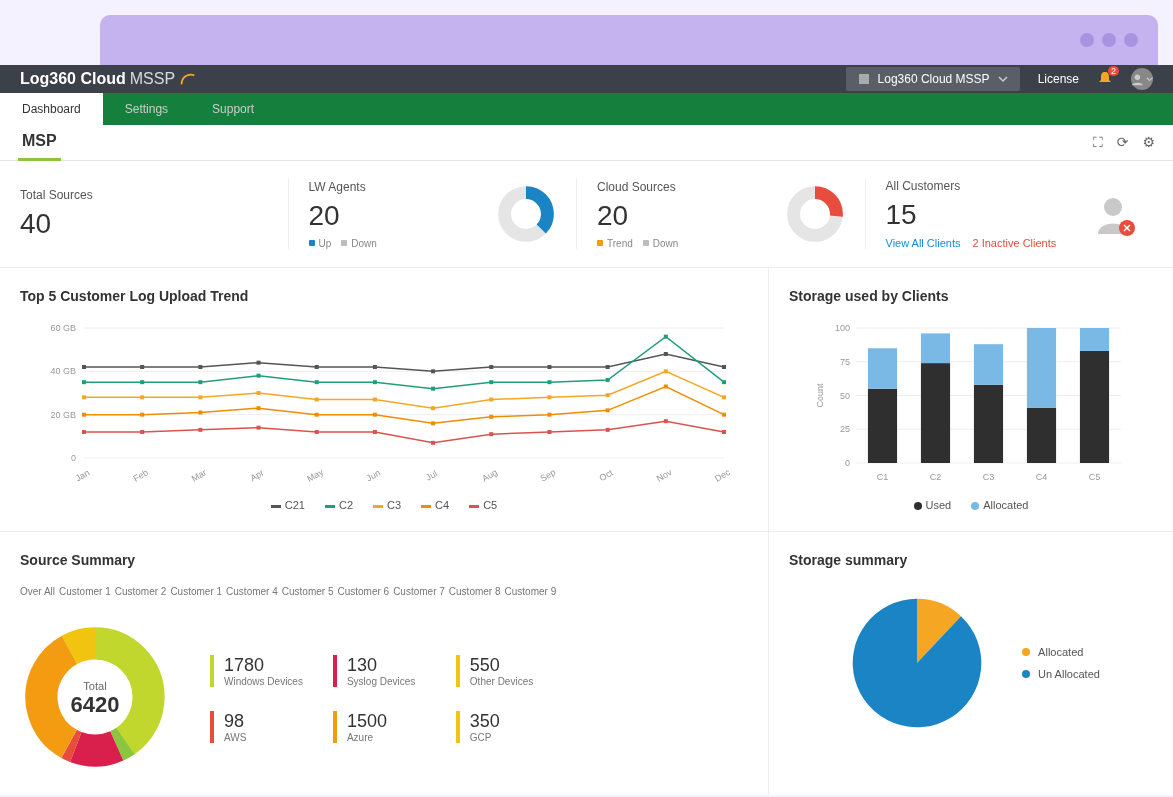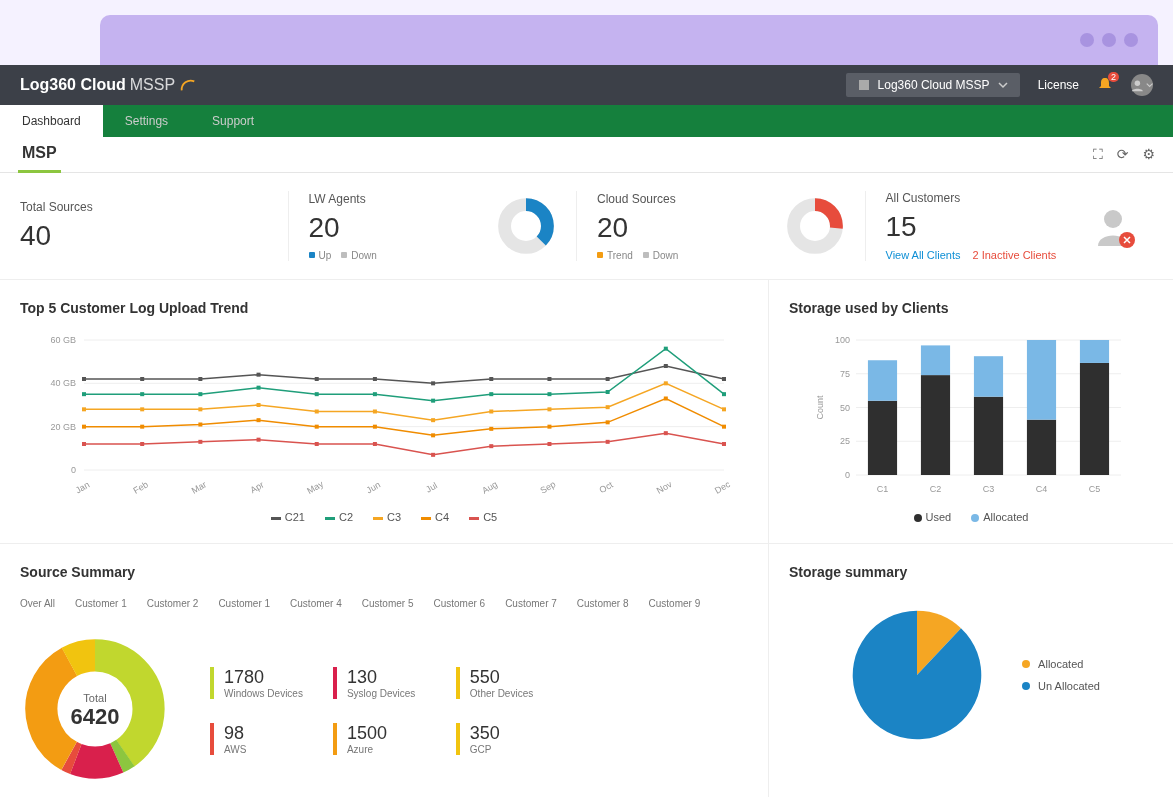--- a/index.html
+++ b/index.html
@@ -1,21 +1,21 @@
 <!DOCTYPE html>
 <html><head>
 <meta charset="utf-8">
 <style>
 * { box-sizing: border-box; margin: 0; padding: 0; }
 body { font-family: -apple-system, BlinkMacSystemFont, "Segoe UI", Arial, sans-serif; background: #f5f2ff; font-size: 13px; }
 .browser-chrome { background: #c5b3f0; height: 50px; margin: 15px 15px 0 100px; border-radius: 10px 10px 0 0; display: flex; align-items: center; justify-content: flex-end; padding: 0 20px; }
 .browser-dots { display: flex; gap: 8px; }
 .browser-dots span { width: 14px; height: 14px; border-radius: 50%; background: #a893e0; display: inline-block; }
 .app { background: #fff; margin: 0; }
-.topbar { background: #3c4048; height: 40px; display: flex; align-items: center; padding: 0 20px; justify-content: space-between; color: #fff; }
+.topbar { background: #3c4048; height: 28px; display: flex; align-items: center; padding: 0 20px; justify-content: space-between; color: #fff; }
 .logo { font-size: 16px; font-weight: 600; display: flex; align-items: center; gap: 4px; }
 .logo .mssp { font-weight: 300; opacity: 0.8; }
 .logo-arc { width: 18px; height: 18px; }
 .topbar-right { display: flex; align-items: center; gap: 18px; font-size: 12px; }
 .org-switcher { background: #5a5e66; padding: 5px 12px; border-radius: 2px; display: flex; align-items: center; gap: 8px; cursor: pointer; }
 .bell-wrap { position: relative; }
 .bell-badge { position: absolute; top: -4px; right: -6px; background: #e74c3c; color: #fff; font-size: 9px; padding: 0 3px; border-radius: 6px; }
 .avatar-circle { width: 22px; height: 22px; border-radius: 50%; background: #888; display: flex; align-items: center; justify-content: center; }
 .tabbar { background: #15803d; height: 32px; display: flex; }
 .tab { padding: 0 22px; display: flex; align-items: center; color: #ccc; font-size: 12px; cursor: pointer; }
@@ -41,21 +41,21 @@
 .user-badge { position: absolute; bottom: -2px; right: -2px; width: 16px; height: 16px; border-radius: 50%; background: #e74c3c; display: flex; align-items: center; justify-content: center; }
 .row2 { display: flex; border-bottom: 1px solid #eee; }
 .panel { padding: 20px; background: #fff; }
 .panel-title { font-size: 14px; font-weight: 600; color: #333; margin-bottom: 14px; }
 .panel-trend { flex: 2; border-right: 1px solid #eee; }
 .panel-storage { flex: 1; }
 .legend-row { display: flex; gap: 20px; justify-content: center; font-size: 11px; color: #555; margin-top: 8px; }
 .row3 { display: flex; }
 .panel-source { flex: 2; border-right: 1px solid #eee; }
 .panel-storsum { flex: 1; }
-.source-tabs { display: flex; gap: 20px; font-size: 10px; color: #777; border-bottom: 1px solid transparent; margin-bottom: 20px; flex-wrap: wrap; }
+.source-tabs { display: flex; gap: 4px; font-size: 10px; color: #777; border-bottom: 1px solid transparent; margin-bottom: 20px; flex-wrap: wrap; }
 .source-tab { cursor: pointer; padding: 4px 0; }
 .source-content { display: flex; align-items: center; gap: 40px; }
 .donut-lg-wrap { position: relative; width: 150px; }
 .donut-center { position: absolute; top: 50%; left: 50%; transform: translate(-50%, -50%); text-align: center; }
 .donut-center .lbl { font-size: 11px; color: #666; }
 .donut-center .val { font-size: 22px; font-weight: 700; color: #333; }
 .source-grid { display: grid; grid-template-columns: repeat(3, 1fr); gap: 24px 30px; }
 .source-item { border-left: 4px solid; padding-left: 10px; }
 .source-item .num { font-size: 18px; color: #333; }
 .source-item .txt { font-size: 10px; color: #777; }

